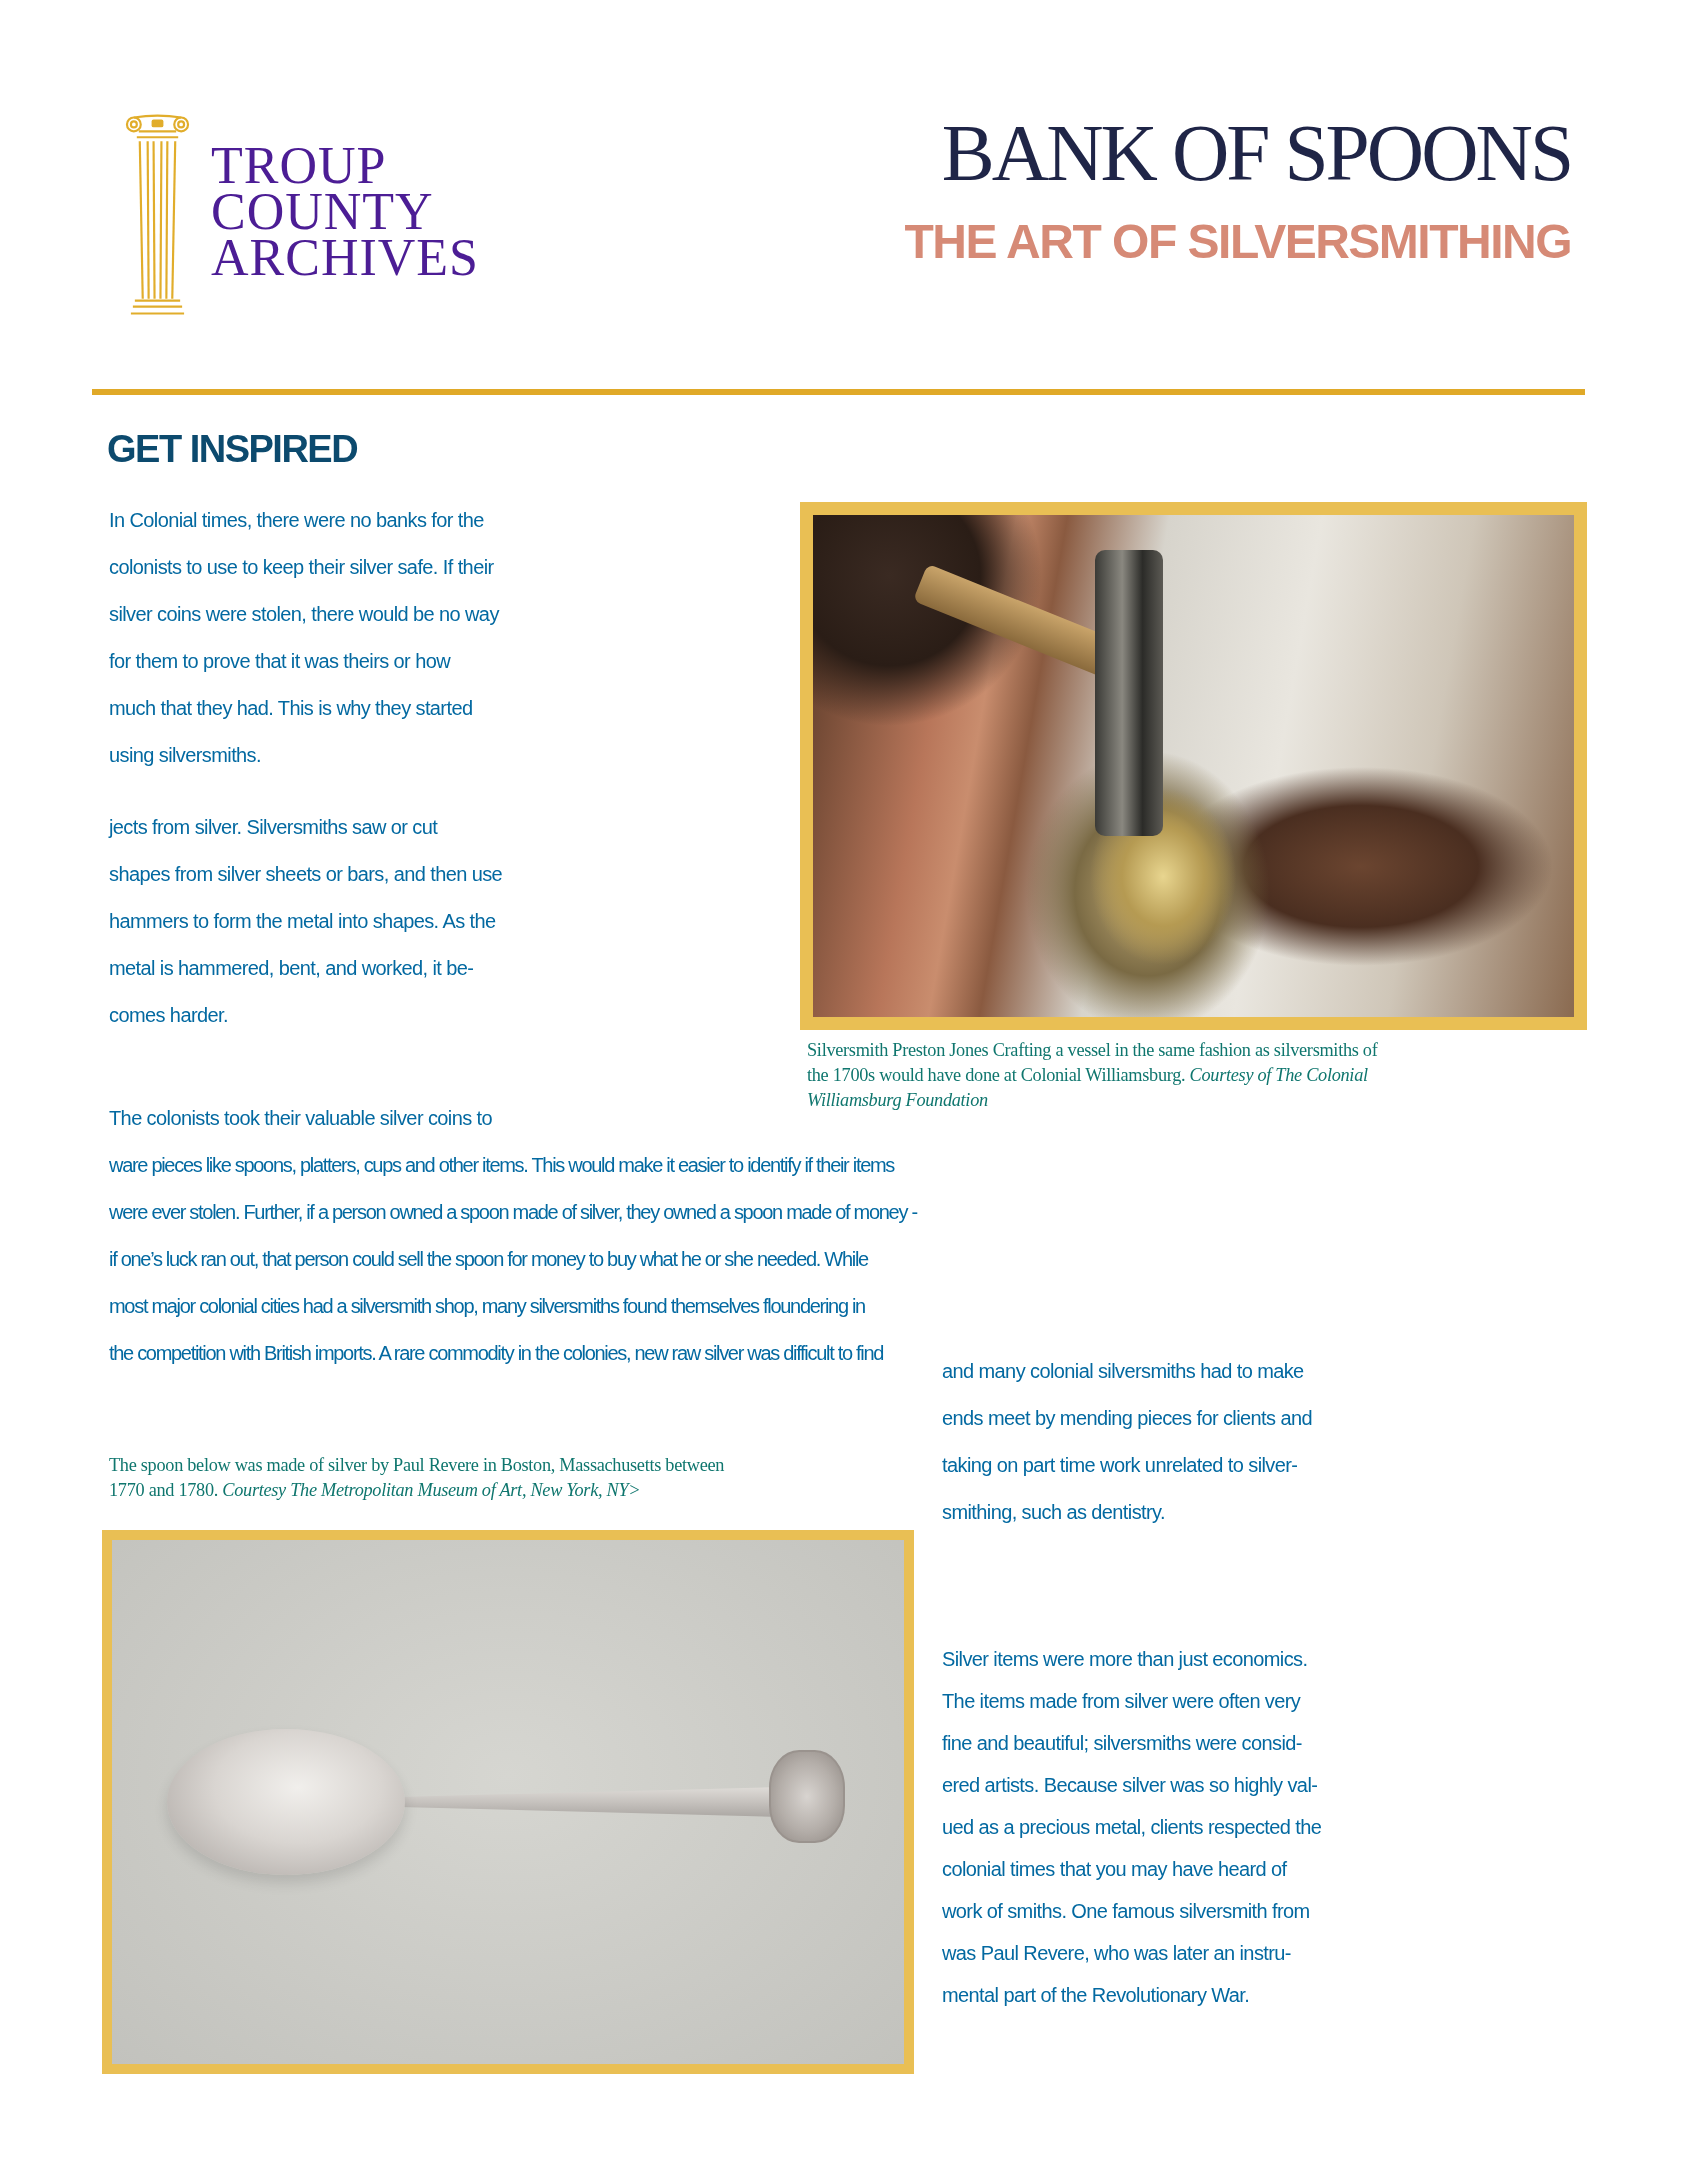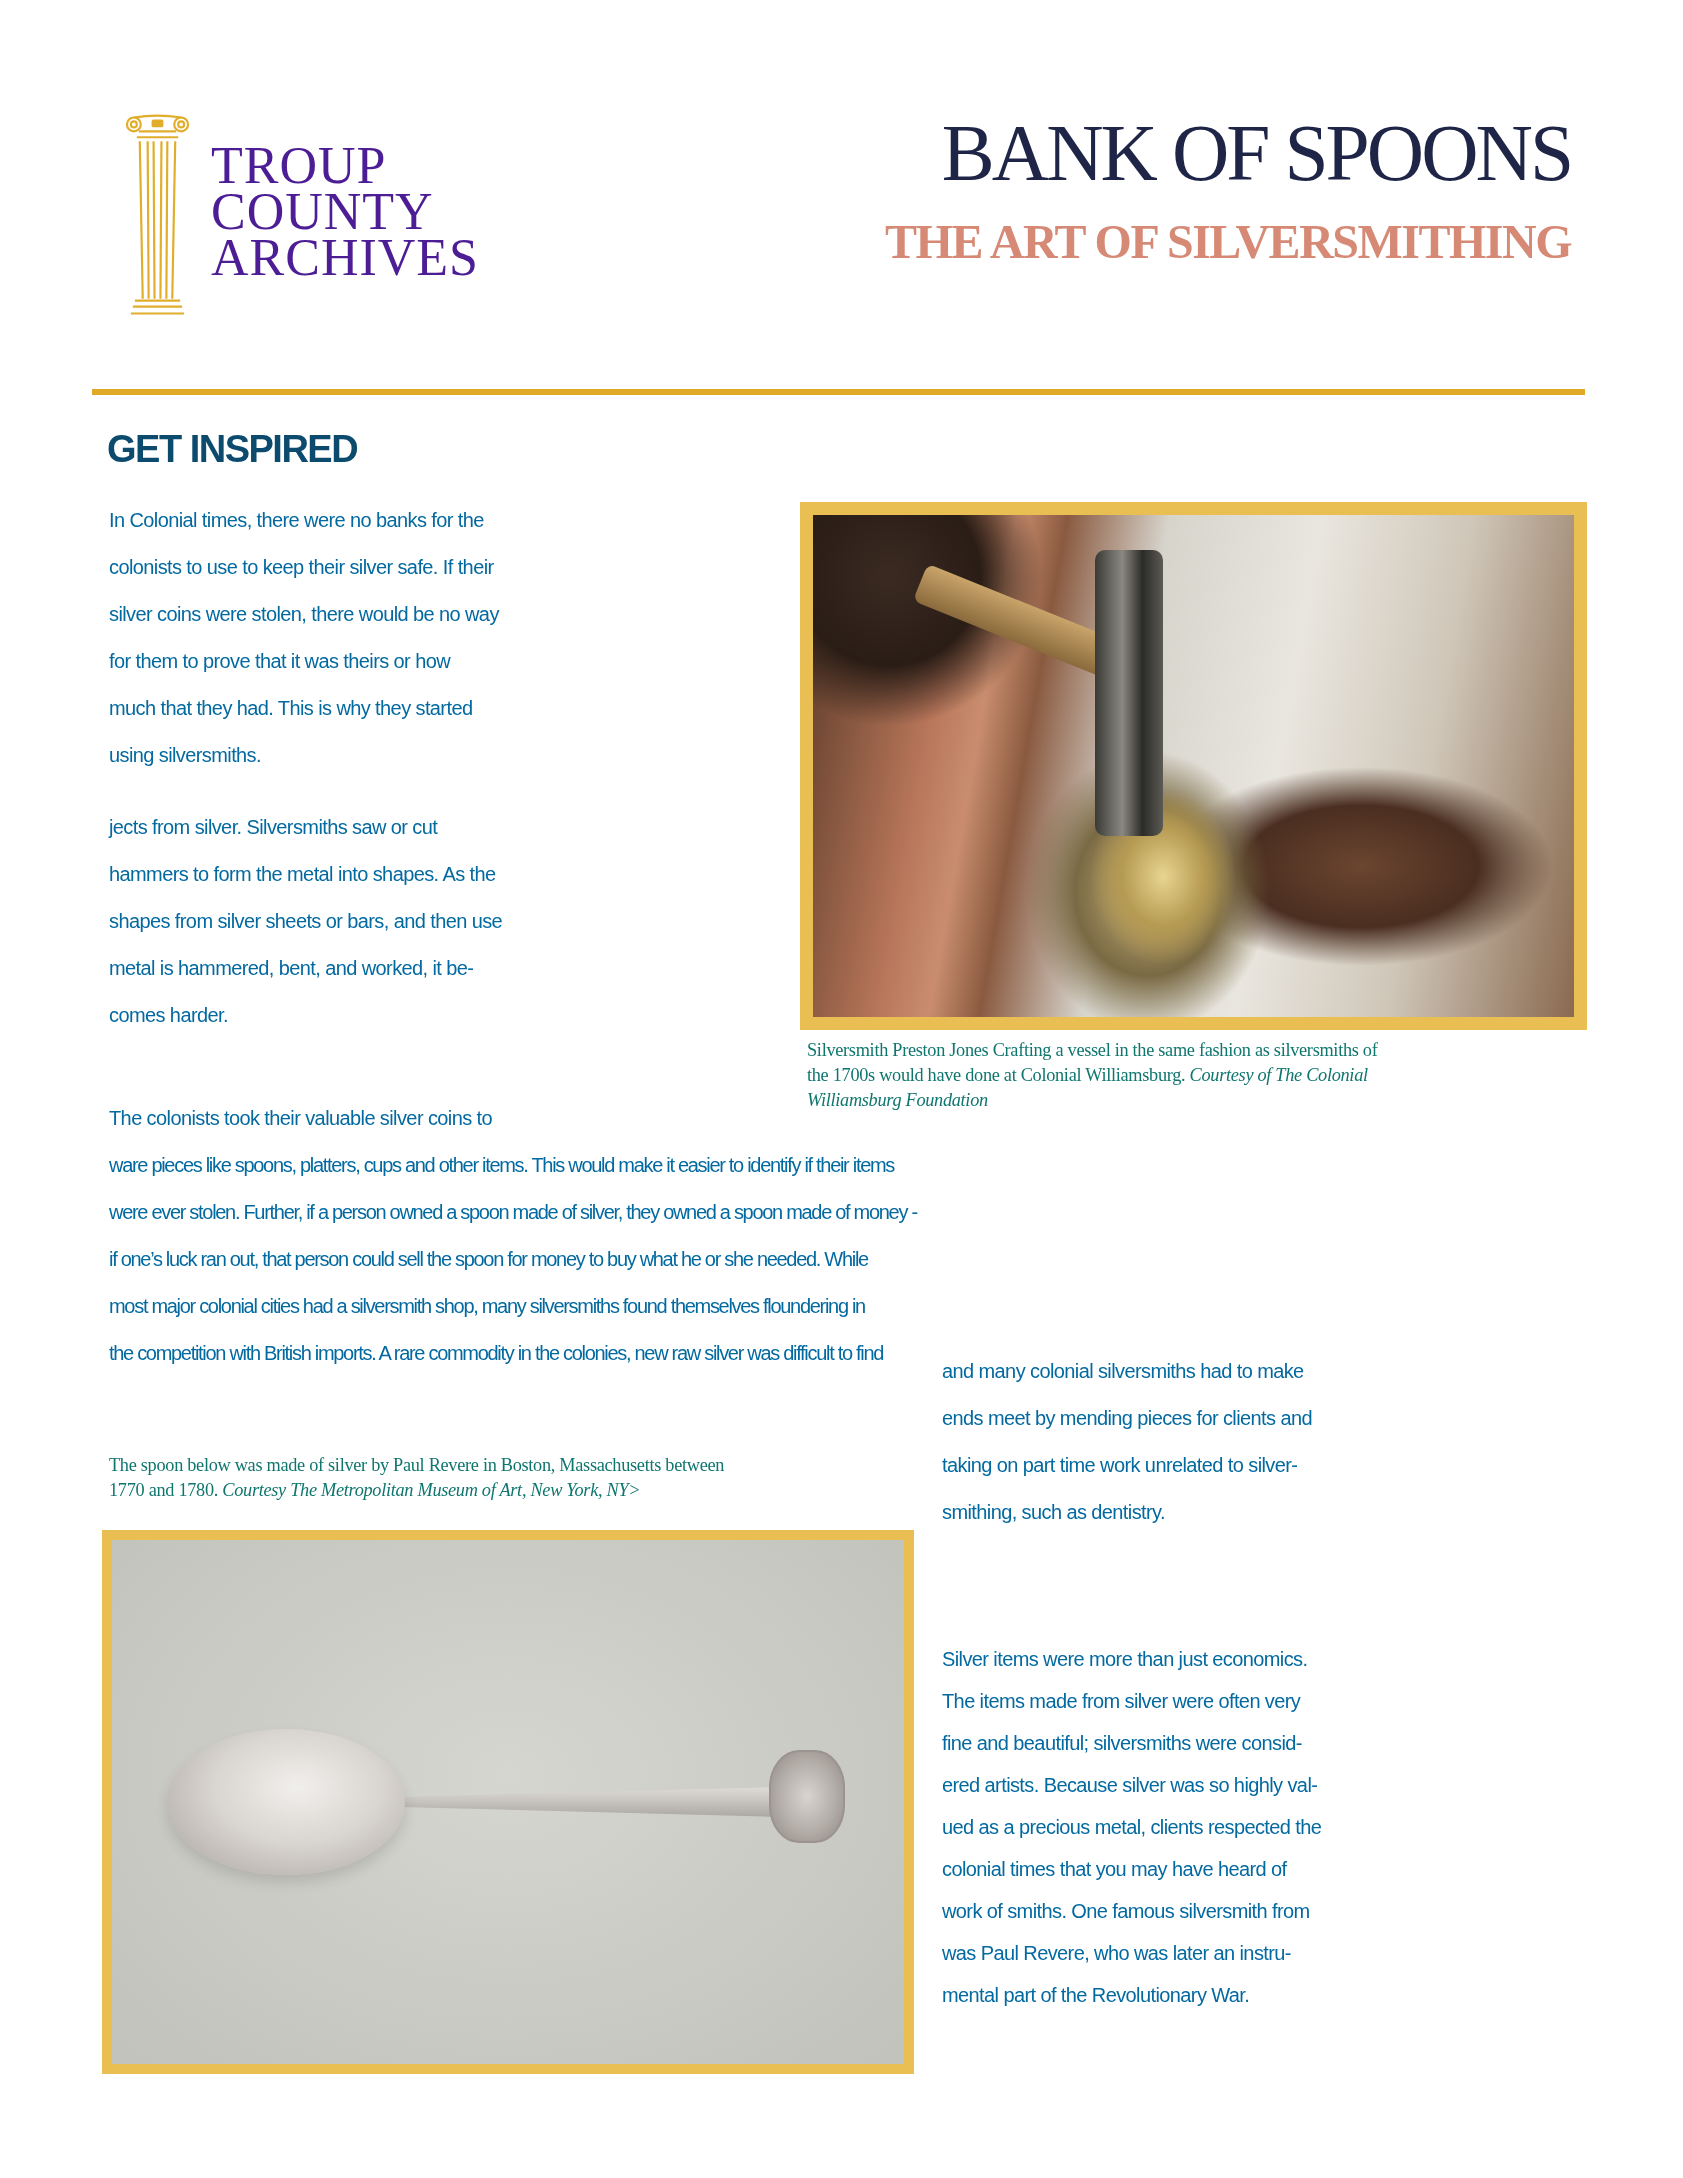--- a/index.html
+++ b/index.html
@@ -6,21 +6,21 @@
     body { width: 1683px; height: 2178px; position: relative; overflow: hidden; font-family: "Liberation Sans", sans-serif; color: #1a1a1a; }
 
     
     .logo { position: absolute; left: 121px; top: 107px; width: 416px; height: 218px; }
     .logo svg.column { position: absolute; left: 4px; top: 4px; }
     .logo-text { position: absolute; left: 90px; top: 36px; font-family: "Liberation Serif", "DejaVu Serif", serif; color: #4c1d95; font-size: 52px; line-height: 46px; letter-spacing: 1px; }
     .logo-text div { white-space: nowrap; }
 
     
     .title { position: absolute; right: 112px; top: 109px; font-family: "Liberation Serif", "DejaVu Serif", serif; color: #1f2547; font-size: 81px; line-height: 89px; letter-spacing: -3px; white-space: nowrap; transform: scaleX(0.98); transform-origin: right center; }
-    .subtitle { position: absolute; right: 112px; top: 214px; font-family: Liberation Serif, serif; font-weight: bold; color: #d68a76; font-size: 48px; line-height: 55px; letter-spacing: -1.5px; white-space: nowrap; }
+    .subtitle { position: absolute; right: 112px; top: 214px; font-family: Liberation Sans, sans-serif; font-weight: bold; color: #d68a76; font-size: 48px; line-height: 55px; letter-spacing: -1.5px; white-space: nowrap; }
 
     .rule { position: absolute; left: 92px; top: 389px; width: 1493px; height: 6px; background: #e0a928; }
 
     .heading { position: absolute; left: 107px; top: 426px; font-family: "Liberation Sans", sans-serif; font-weight: bold; color: #0c4a6e; font-size: 38px; line-height: 46px; letter-spacing: -1.5px; }
 
     .body-text { position: absolute; font-family: "Liberation Sans", sans-serif; font-size: 20px; line-height: 47px; color: #0369a1; letter-spacing: -0.6px; }
     .body-text div { white-space: nowrap; }
 
     .p1 { left: 109px; top: 497px; }
     .p2 { left: 109px; top: 804px; }
@@ -102,22 +102,22 @@
   <div>In Colonial times, there were no banks for the</div>
   <div>colonists to use to keep their silver safe. If their</div>
   <div>silver coins were stolen, there would be no way</div>
   <div>for them to prove that it was theirs or how</div>
   <div>much that they had. This is why they started</div>
   <div>using silversmiths.</div>
 </div>
 
 <div class="body-text p2">
   <div>jects from silver.  Silversmiths saw or cut</div>
+  <div>shapes from silver sheets or bars, and then use</div>
   <div>hammers to form the metal into shapes. As the</div>
-  <div>shapes from silver sheets or bars, and then use</div>
   <div>metal is hammered, bent, and worked, it be-</div>
   <div>comes harder.</div>
 </div>
 
 <div class="frame frame-top">
   <div class="photo photo-smith" title="Silversmith hammering a silver vessel">
     <div class="hammer-handle"></div>
     <div class="hammer-head"></div>
   </div>
 </div>

